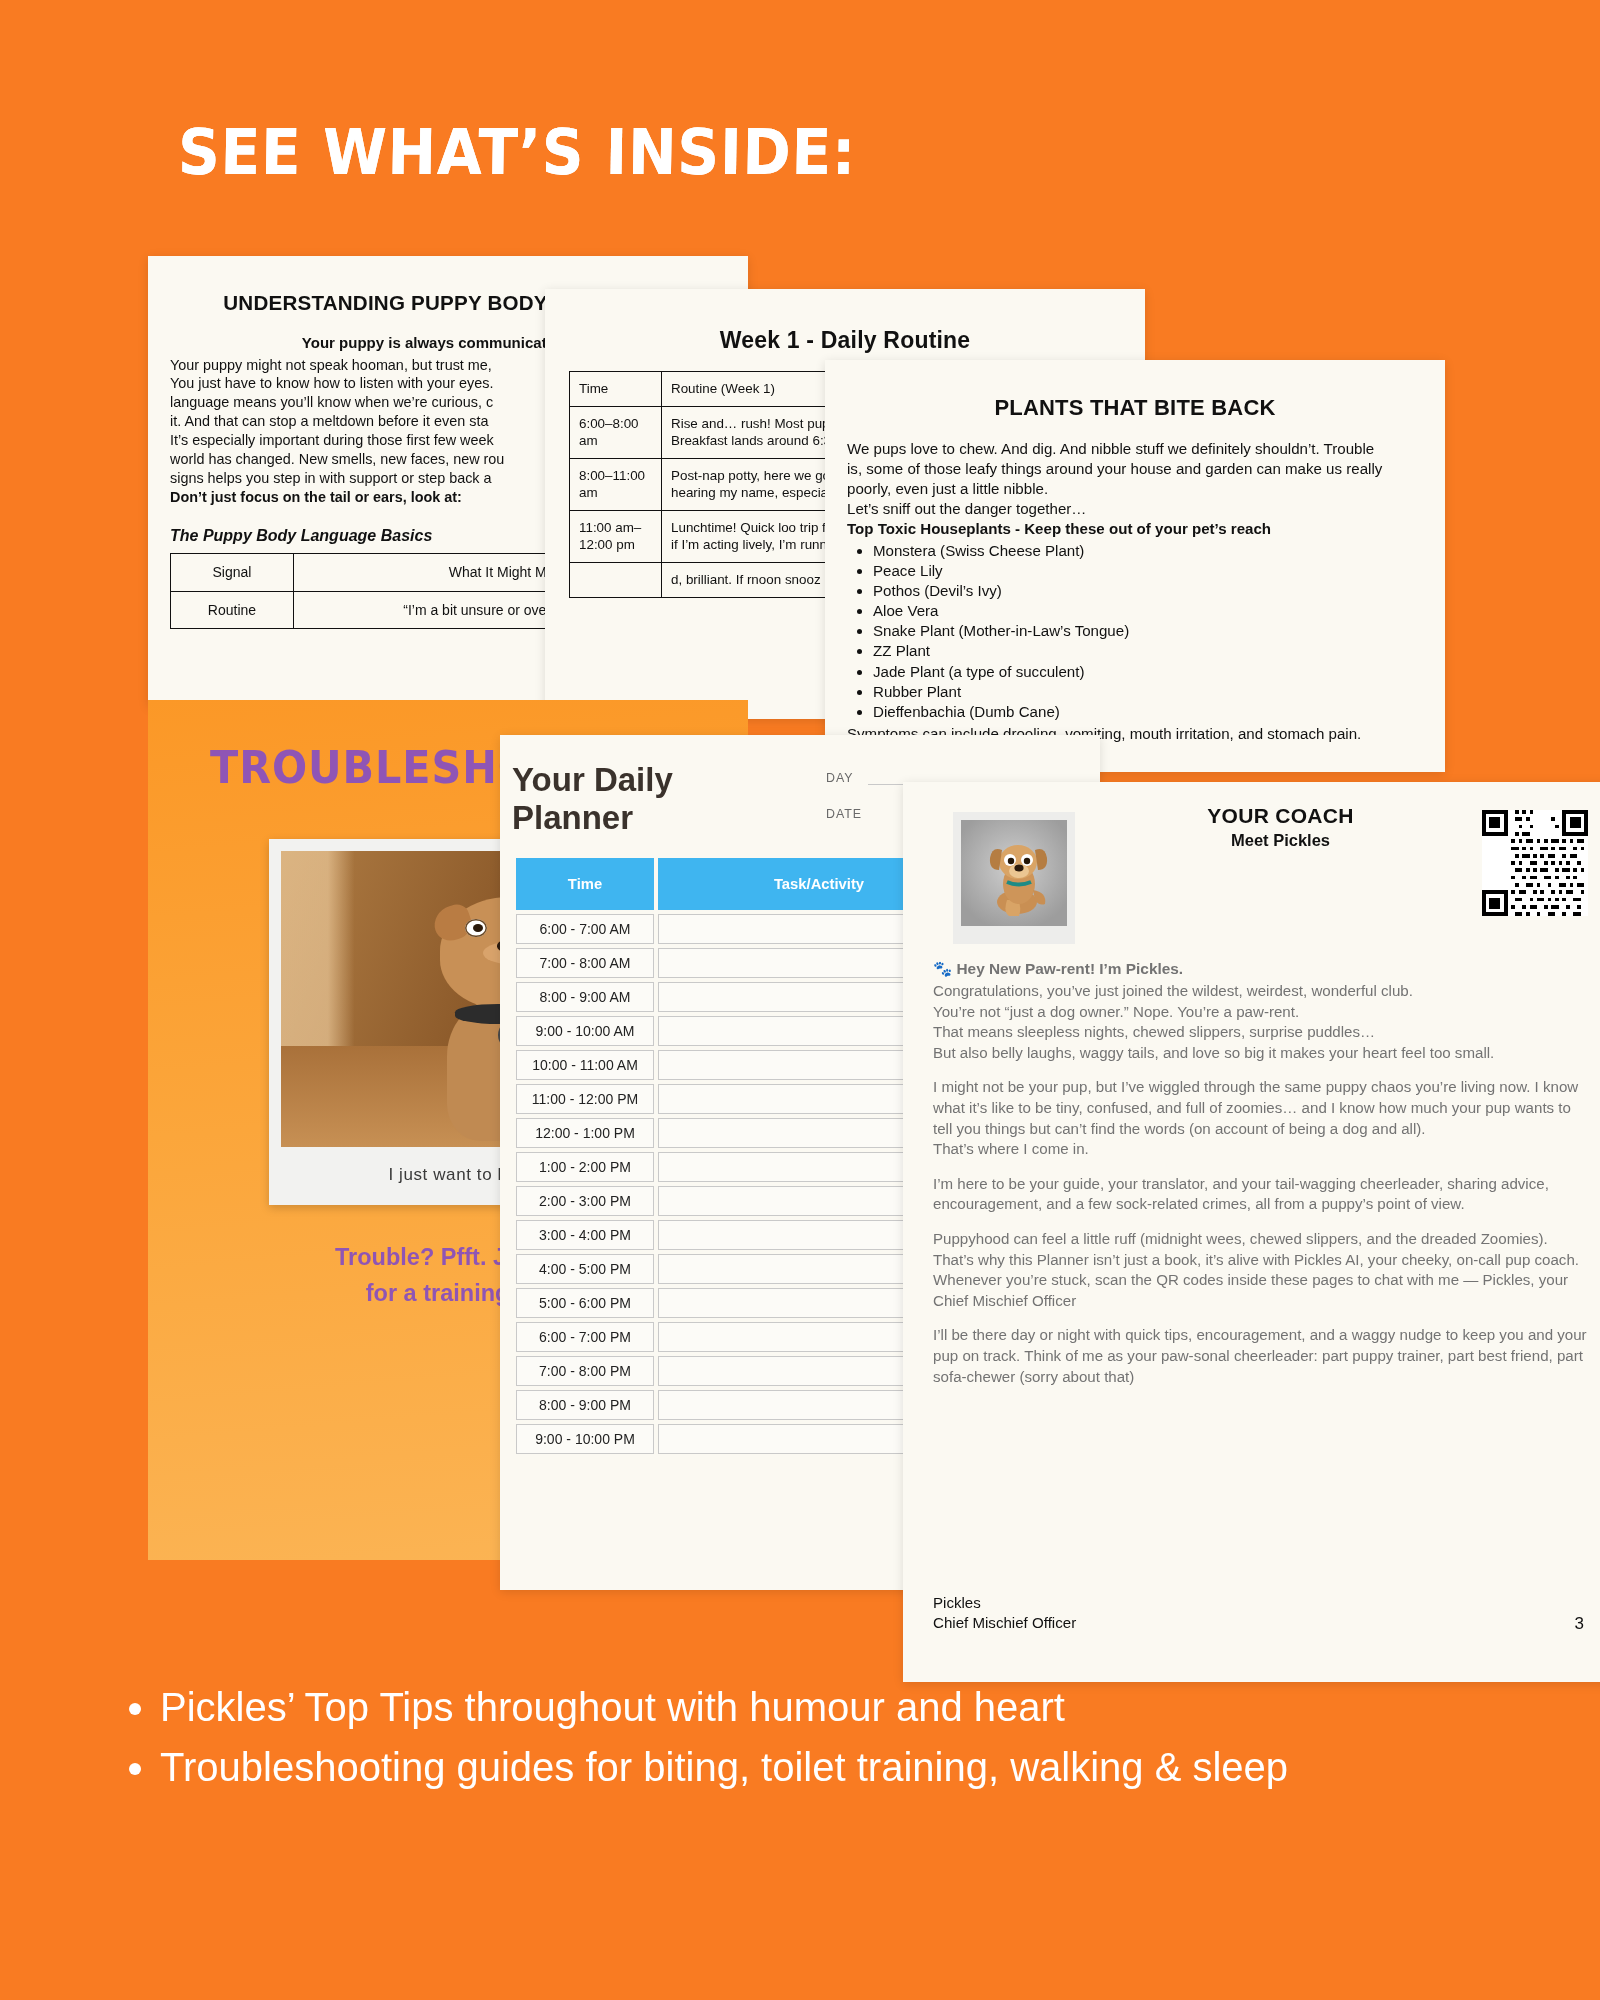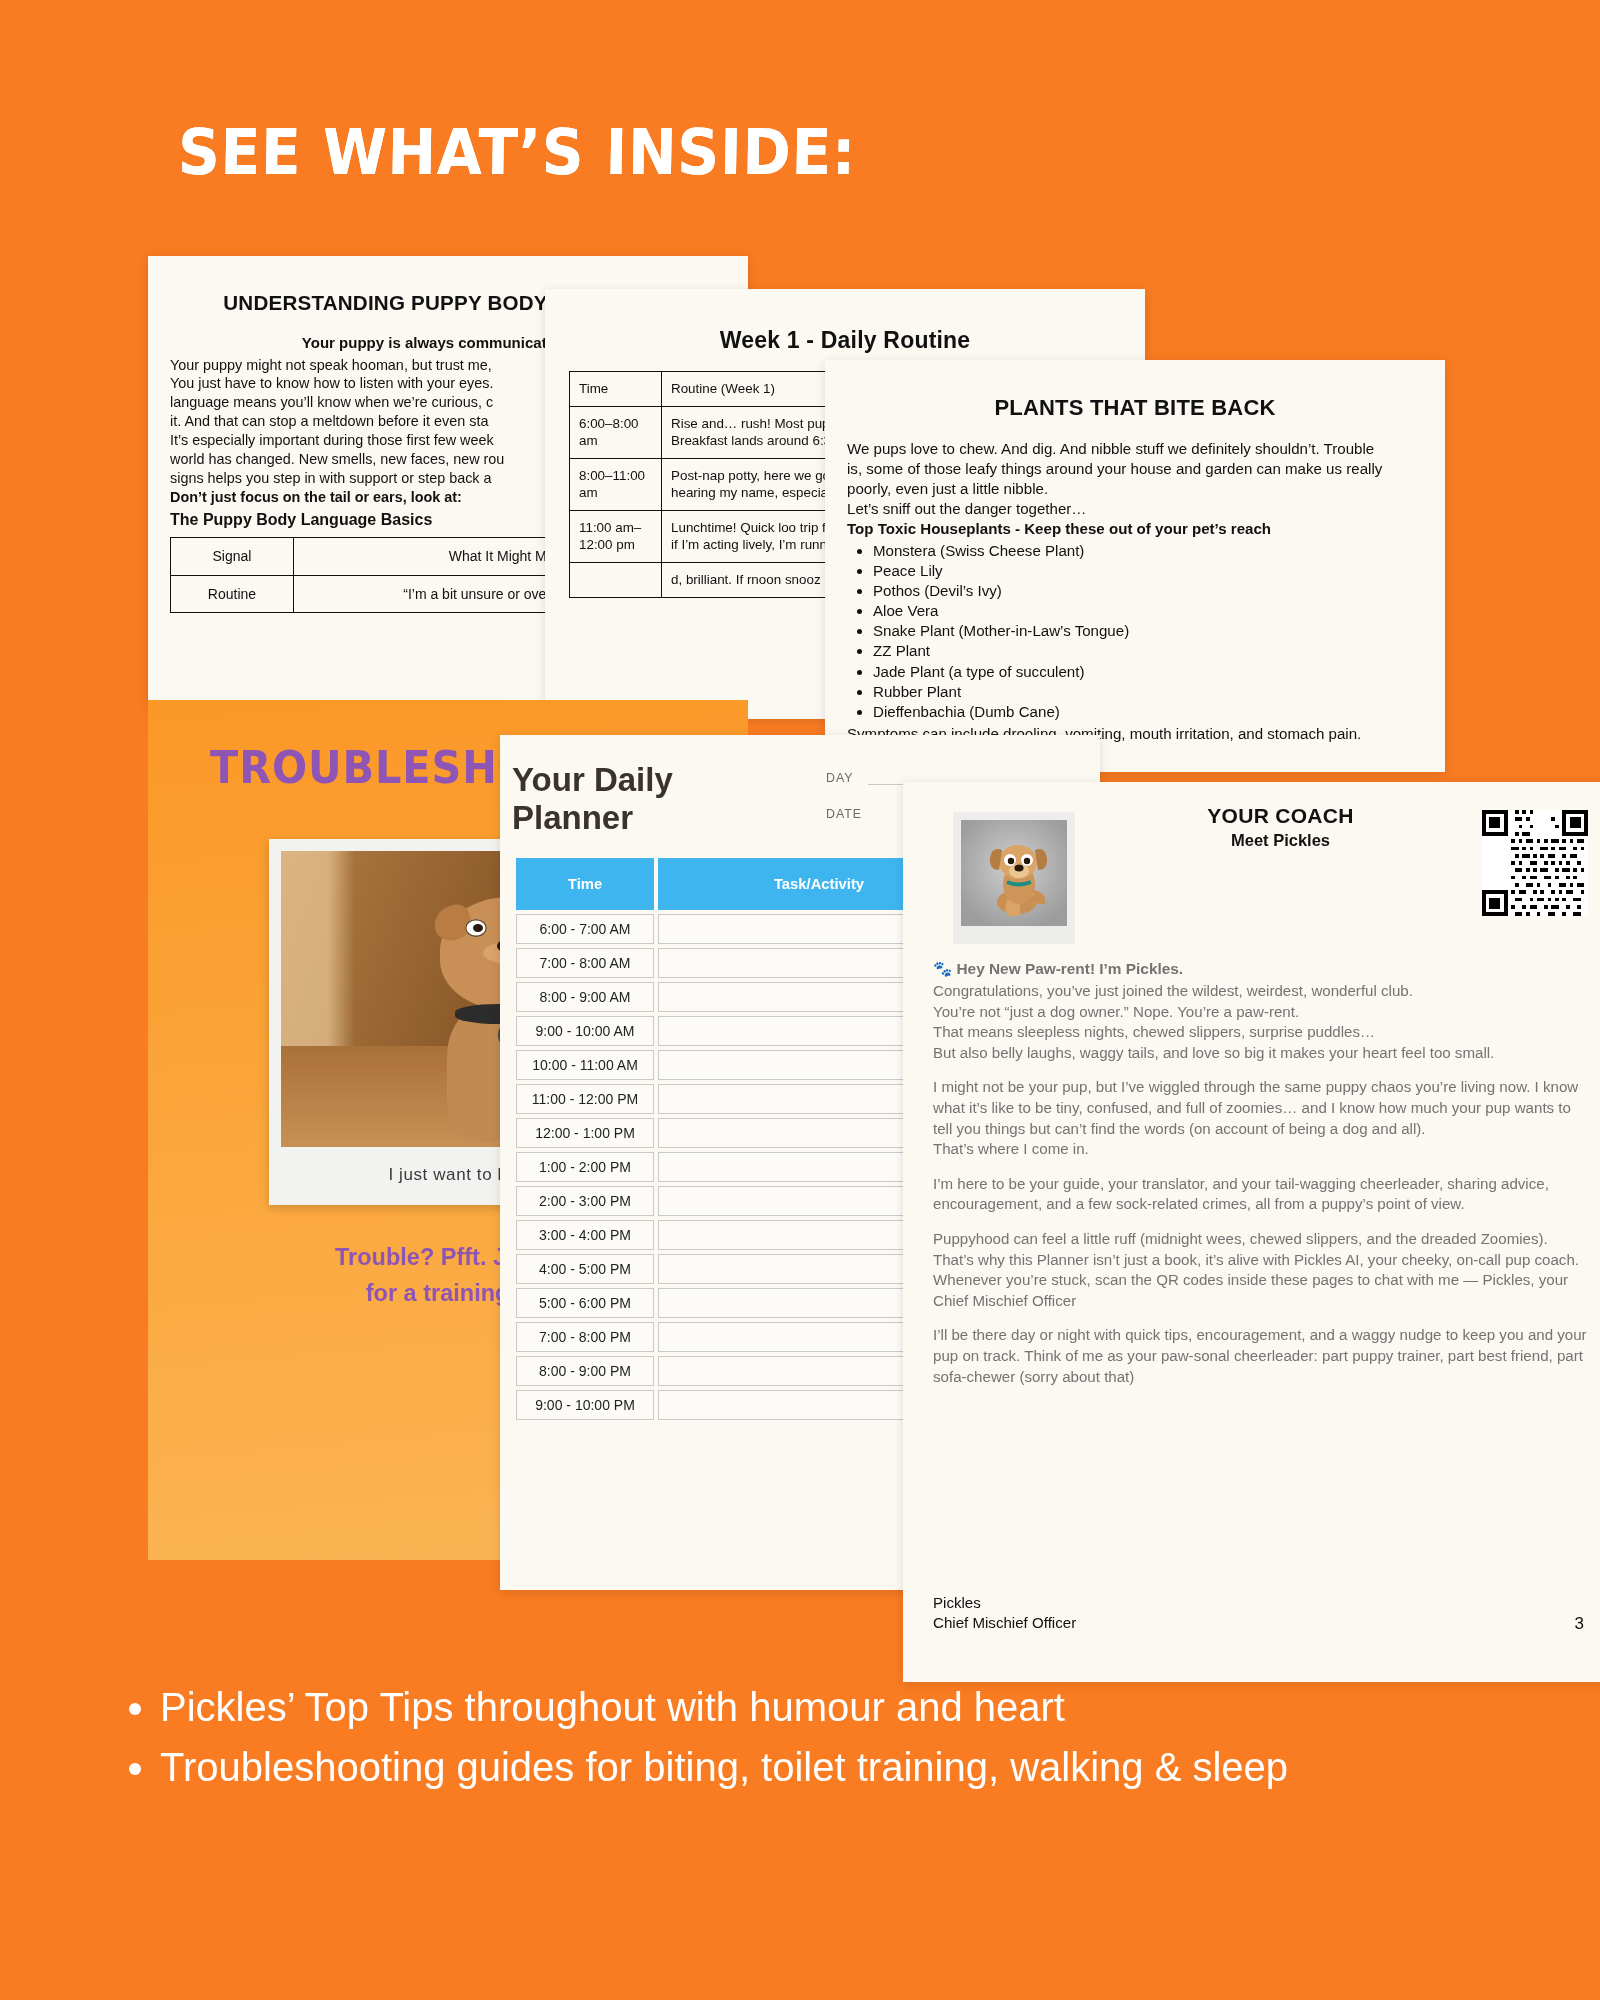--- a/index.html
+++ b/index.html
@@ -175,21 +175,21 @@
       <div class="bl-body">
         <p>Your puppy might not speak hooman, but trust me,</p>
         <p>You just have to know how to listen with your eyes.</p>
         <p>language means you’ll know when we’re curious, c</p>
         <p>it. And that can stop a meltdown before it even sta</p>
         <p>It’s especially important during those first few week</p>
         <p>world has changed. New smells, new faces, new rou</p>
         <p>signs helps you step in with support or step back a</p>
       </div>
       <p class="b">Don’t just focus on the tail or ears, look at:</p>
-      <p class="b" style="font-size:16px;margin-top:4px;">The Puppy Body Language Basics</p>
+      <p class="b" style="font-size:16px;margin-top:20px;font-style:italic;">The Puppy Body Language Basics</p>
       <table class="tbl">
         <tbody>
             <tr>
           <th>Signal</th>
           <th>What It Might Mean</th>
         </tr>
         <tr>
           <td>Routine</td>
           <td>“I’m a bit unsure or overwhelmed.”</td>
         </tr>
@@ -372,20 +372,26 @@
               <td class="chk"></td>
             </tr>
         <tr>
               <td class="time">4:00 - 5:00 PM</td>
               <td></td>
               <td class="chk"></td>
               <td class="chk"></td>
             </tr>
         <tr>
               <td class="time">5:00 - 6:00 PM</td>
+              <td></td>
+              <td class="chk"></td>
+              <td class="chk"></td>
+            </tr>
+        <tr>
+              <td class="time">6:00 - 7:00 PM</td>
               <td></td>
               <td class="chk"></td>
               <td class="chk"></td>
             </tr>
         <tr>
               <td class="time">7:00 - 8:00 PM</td>
               <td></td>
               <td class="chk"></td>
               <td class="chk"></td>
             </tr>

